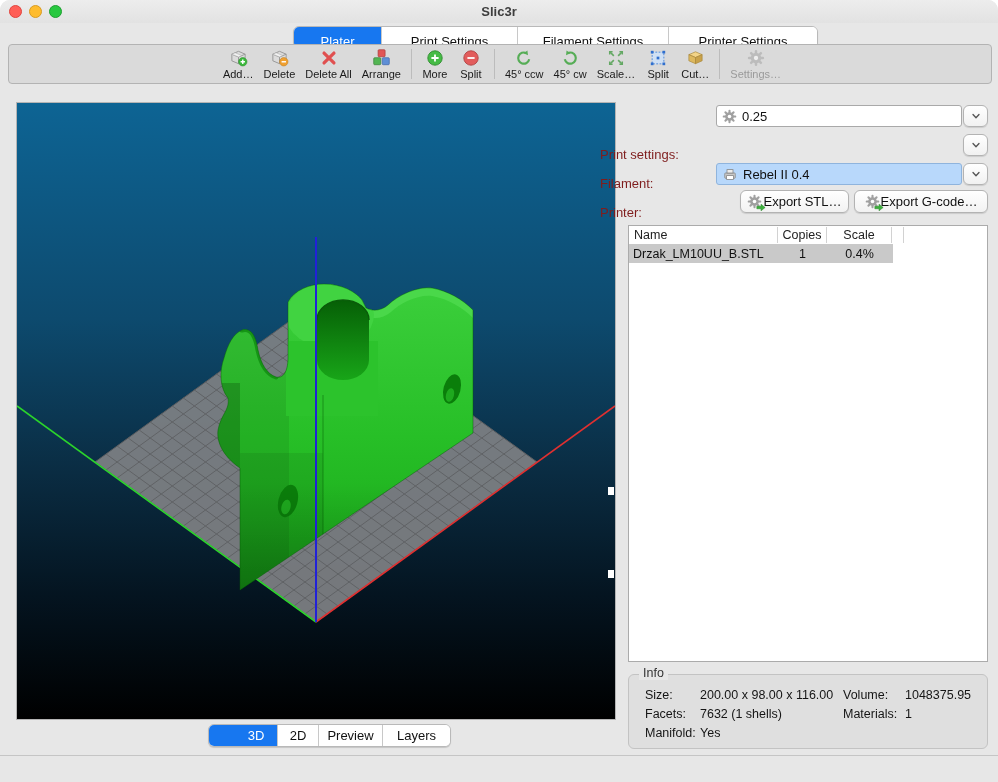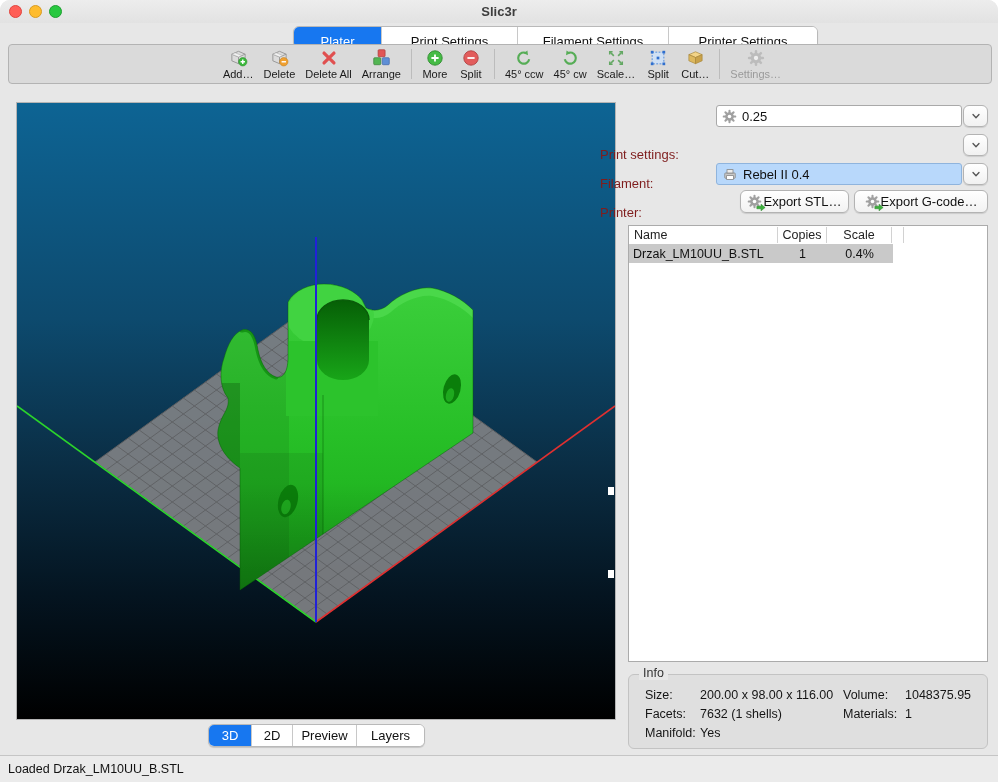--- a/index.html
+++ b/index.html
@@ -15,21 +15,21 @@
   .tl.max{left:49px;background:#28c840;border:1px solid #1e9e30;box-sizing:border-box;}
   .wtitle{position:absolute;top:4px;left:0;width:100%;text-align:center;font-size:13px;
     font-weight:700;color:#3e3e3e;}
   
   .nbline{position:absolute;left:8px;top:47px;width:980px;height:1px;background:#c9c9c9;}
   .segwrap{position:absolute;display:flex;border:1px solid #b9b9b9;border-radius:6px;
     overflow:hidden;background:#fff;box-shadow:0 1px 1px rgba(0,0,0,.15);}
   .seg{display:flex;align-items:center;justify-content:center;font-size:13px;color:#111;
     background:#fff;border-right:1px solid #c8c8c8;cursor:default;}
   .seg:last-child{border-right:none;}
-  .seg.sel{background:#1777f0;color:#fff;}
+  .seg.sel{background:#1777f0;color:#fff;padding-left:26px;}
   .maintabs{left:293px;top:26px;height:21px;}
   .maintabs .seg{padding:14px;}
   
   .toolbar{position:absolute;left:8px;top:44px;width:978px;height:38px;background:#dadada;
     border:1px solid #b3b3b3;border-radius:4px;display:flex;align-items:center;padding-left:4px;box-sizing:content-box;justify-content:center;}
   .titem{display:flex;flex-direction:column;align-items:center;justify-content:center;
     margin:0 5px;min-width:26px;}
   .titem .ico{height:19px;display:flex;align-items:center;justify-content:center;}
   .titem .tlabel{font-size:11px;color:#1a1a1a;white-space:nowrap;margin-top:1px;}
   .titem.disabled .tlabel{color:#9a9a9a;}
@@ -428,17 +428,14 @@
       </div>
     <div class="seg" style="width:63px">
         <span>Preview</span>
       </div>
     <div class="seg" style="width:67px">
         <span>Layers</span>
       </div>
   </div>
 
   <div class="statusline"></div>
-  <div class="statusbar">
-    <div class="statustext">Loaded Drzak_LM10UU_B.STL</div>
-  </div>
 
 </div>
 
 </body></html>

